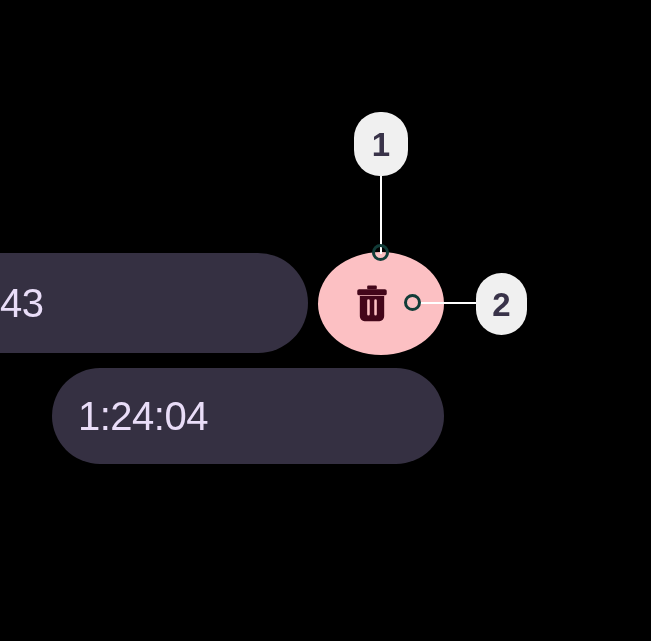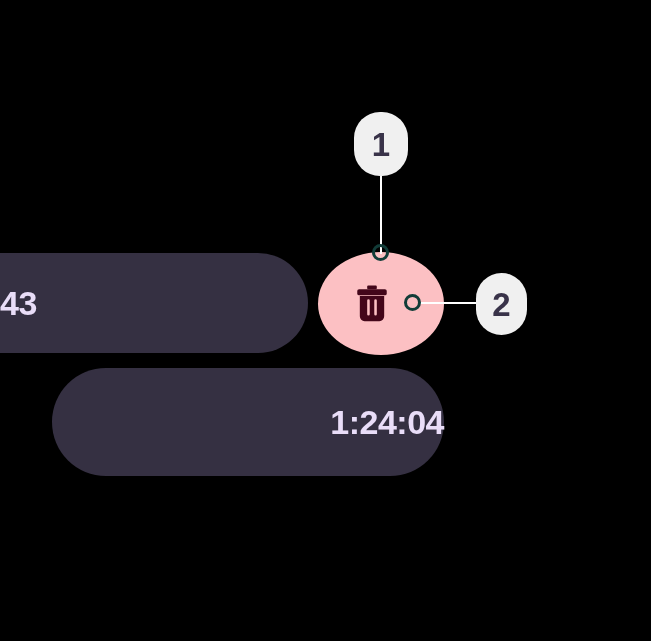--- a/index.html
+++ b/index.html
@@ -22,43 +22,42 @@
   .pill {
     position: absolute;
     background: #353042;
     border-radius: 999px;
     display: flex;
     align-items: center;
     box-sizing: border-box;
   }
   .pill-label {
     color: #e9ddf8;
-    font-size: 34px;
-    font-weight: 700;
+    font-size: 40px;
+    font-weight: 400;
     letter-spacing: -0.5px;
     line-height: 1;
     white-space: nowrap;
   }
 
   
   #pill-count {
     left: -120px;
     top: 253px;
     width: 428px;
     height: 100px;
     padding-left: 120px;
   }
   
   #pill-timer {
     left: 52px;
     top: 368px;
     width: 392px;
-    height: 108px;
+    height: 96px;
     padding-left: 26px;
-    justify-content: flex-end;
   }
 
   
   #delete-button {
     position: absolute;
     left: 318px;
     top: 252px;
     width: 126px;
     height: 103px;
     background: #fcc0c3;

